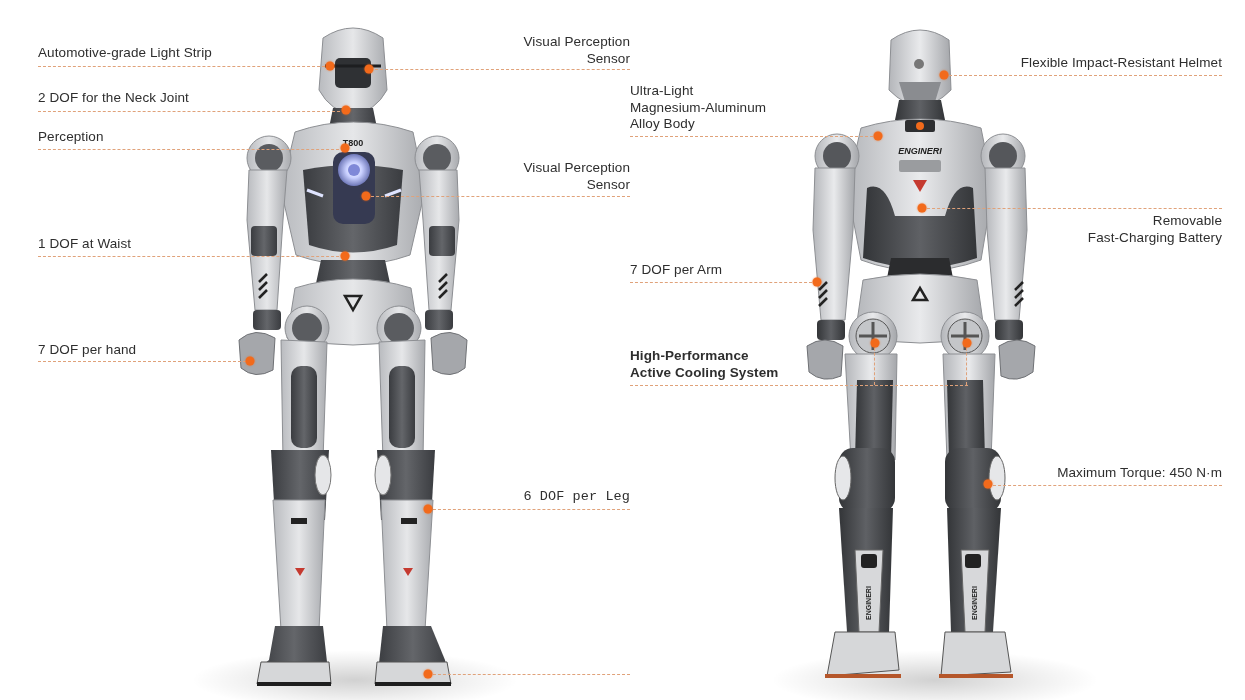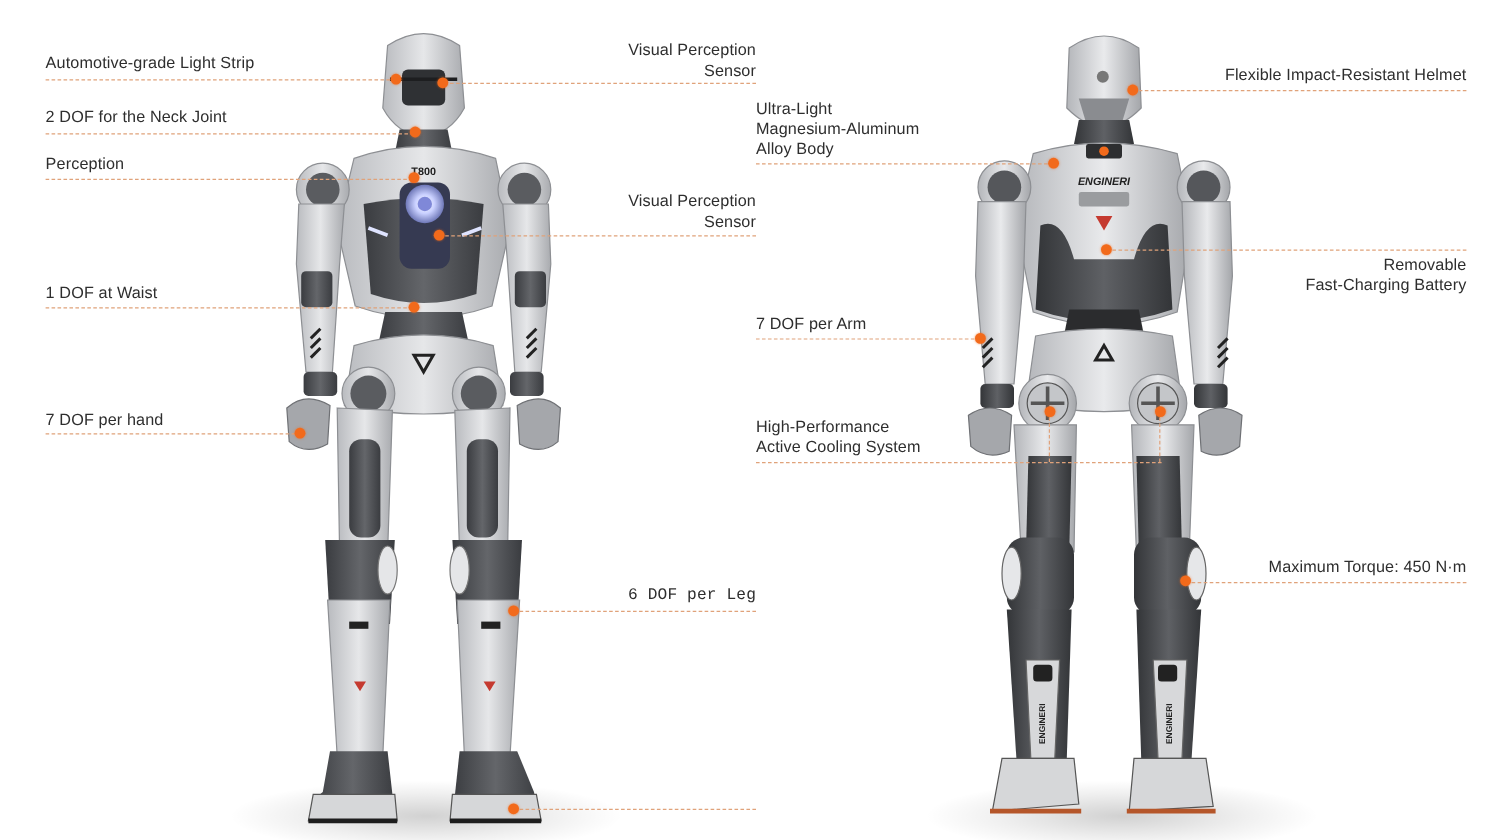--- a/index.html
+++ b/index.html
@@ -255,21 +255,21 @@
     <div>Magnesium-Aluminum</div>
     <div>Alloy Body</div>
   </div>
   <div class="leader" style="left:630px;top:136px;width:248px;"></div>
   <div class="dot" style="left:878px;top:136px;"></div>
 
   <div class="label" style="left:630px;top:262px;">7 DOF per Arm</div>
   <div class="leader" style="left:630px;top:282px;width:187px;"></div>
   <div class="dot" style="left:817px;top:282px;"></div>
 
-  <div class="label" style="left:630px;top:348px;">
+  <div class="label" style="left:630px;top:348px;font-weight:bold;">
     <div>High-Performance</div>
     <div>Active Cooling System</div>
   </div>
   <div class="leader" style="left:630px;top:385px;width:338px;"></div>
   <div class="vleader" style="left:874px;top:343px;height:42px;"></div>
   <div class="vleader" style="left:966px;top:343px;height:42px;"></div>
   <div class="dot" style="left:875px;top:343px;"></div>
   <div class="dot" style="left:967px;top:343px;"></div>
 
   <div class="label right" style="left:960px;top:55px;width:262px;">Flexible Impact-Resistant Helmet</div>

